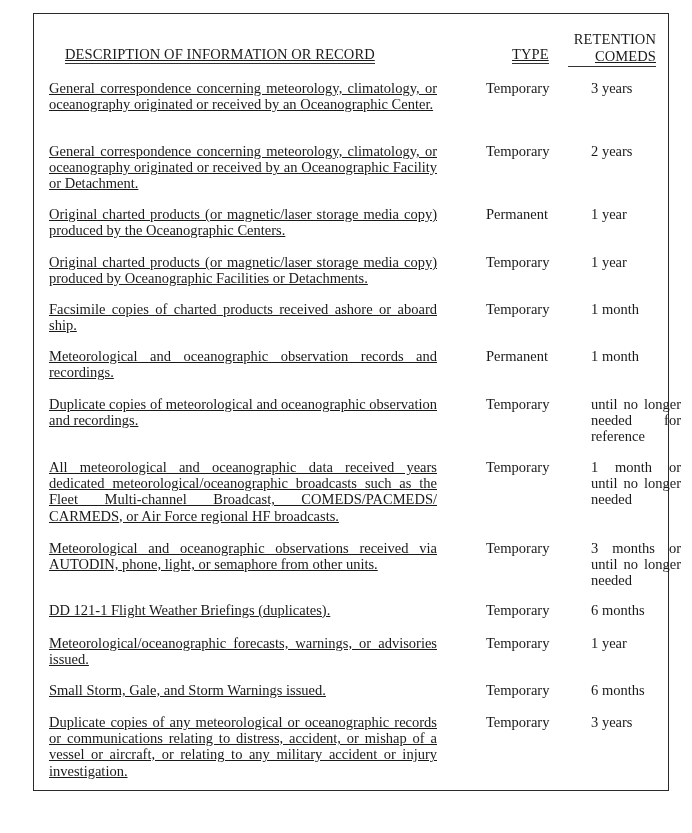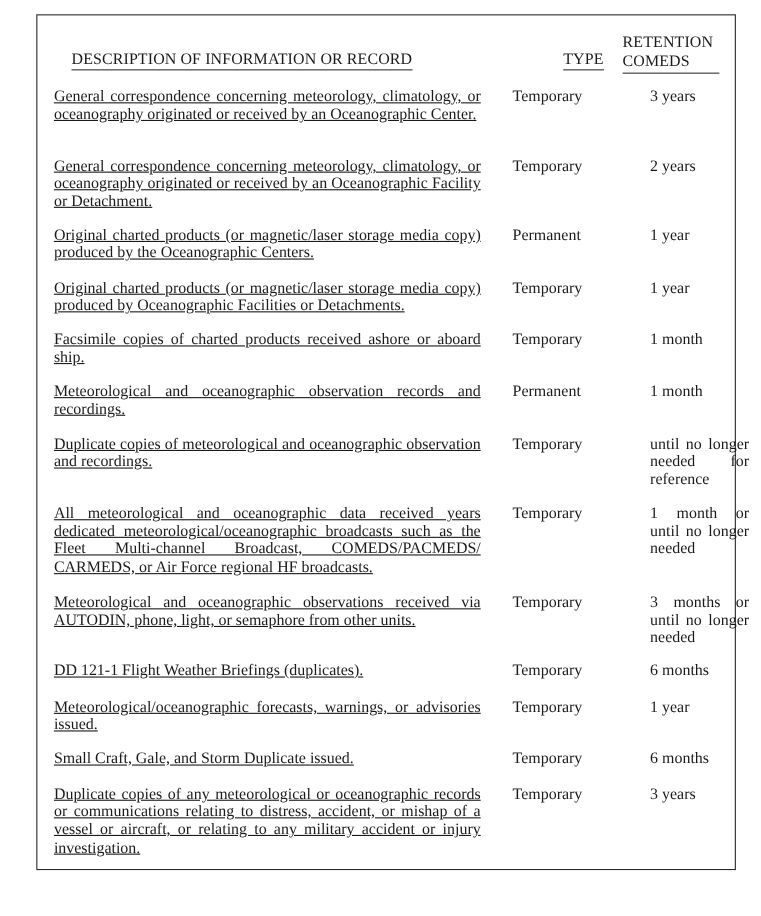--- a/index.html
+++ b/index.html
@@ -1,28 +1,28 @@
 <!DOCTYPE html>
 <html><head>
 <meta charset="utf-8">
 <style>
   html, body { margin: 0; padding: 0; background: #ffffff; }
   body { width: 692px; height: 833px; position: relative; overflow: hidden;
          font-family: "Liberation Serif", "DejaVu Serif", serif; color: #1a1a1a; }
   .frame { position: absolute; left: 33px; top: 13px; width: 636px; height: 778px;
            border: 1.5px solid #2a2a2a; box-sizing: border-box; }
   .hdr { position: absolute; font-size: 14.5px; letter-spacing: 0.1px; }
-  .hdr .u { border-bottom: 1px solid #333; padding-bottom: 1px; }
+  .hdr .u { border-bottom: 1px solid #333; padding-bottom: 1px; text-decoration: underline; }
   .h-desc { left: 65px; top: 46px; }
   .h-type { left: 480px; top: 46px; margin-left: 32px; }
-  .h-ret { left: 566px; top: 31px; width: 90px; text-align: left; line-height: 17px; }
+  .h-ret { left: 566px; top: 31px; width: 90px; text-align: right; line-height: 17px; }
   .h-ret .u { display: inline-block; width: 88px; }
   .row { position: absolute; left: 49px; width: 612px; font-size: 14.5px; line-height: 16.2px; }
   .row .desc { position: absolute; left: 0; width: 388px; text-align: justify; text-align-last: left; text-decoration: underline; }
-  .row .type { position: absolute; left: 417px; }
+  .row .type { position: absolute; left: 437px; }
   .row .ret { position: absolute; left: 542px; width: 90px; text-align: justify; text-align-last: left; }
 </style>
 </head>
 <body>
 
 <div class="frame"></div>
 
 <div class="hdr h-desc"><span class="u">DESCRIPTION OF INFORMATION OR RECORD</span></div>
 <div class="hdr h-type"><span class="u">TYPE</span></div>
 <div class="hdr h-ret">
@@ -79,21 +79,21 @@
   <div class="desc">DD 121-1 Flight Weather Briefings (duplicates).</div>
   <div class="type">Temporary</div>
   <div class="ret">6 months</div>
 </div>
 <div class="row" style="top:635px">
   <div class="desc">Meteorological/oceanographic forecasts, warnings, or advisories issued.</div>
   <div class="type">Temporary</div>
   <div class="ret">1 year</div>
 </div>
 <div class="row" style="top:682px">
-  <div class="desc">Small Craft, Gale, and Storm Duplicate issued.</div>
+  <div class="desc">Small Storm, Gale, and Storm Warnings issued.</div>
   <div class="type">Temporary</div>
   <div class="ret">6 months</div>
 </div>
 <div class="row" style="top:714px">
   <div class="desc">Duplicate copies of any meteorological or oceanographic records or communications relating to distress, accident, or mishap of a vessel or aircraft, or relating to any military accident or injury investigation.</div>
   <div class="type">Temporary</div>
   <div class="ret">3 years</div>
 </div>
 
 </body></html>

